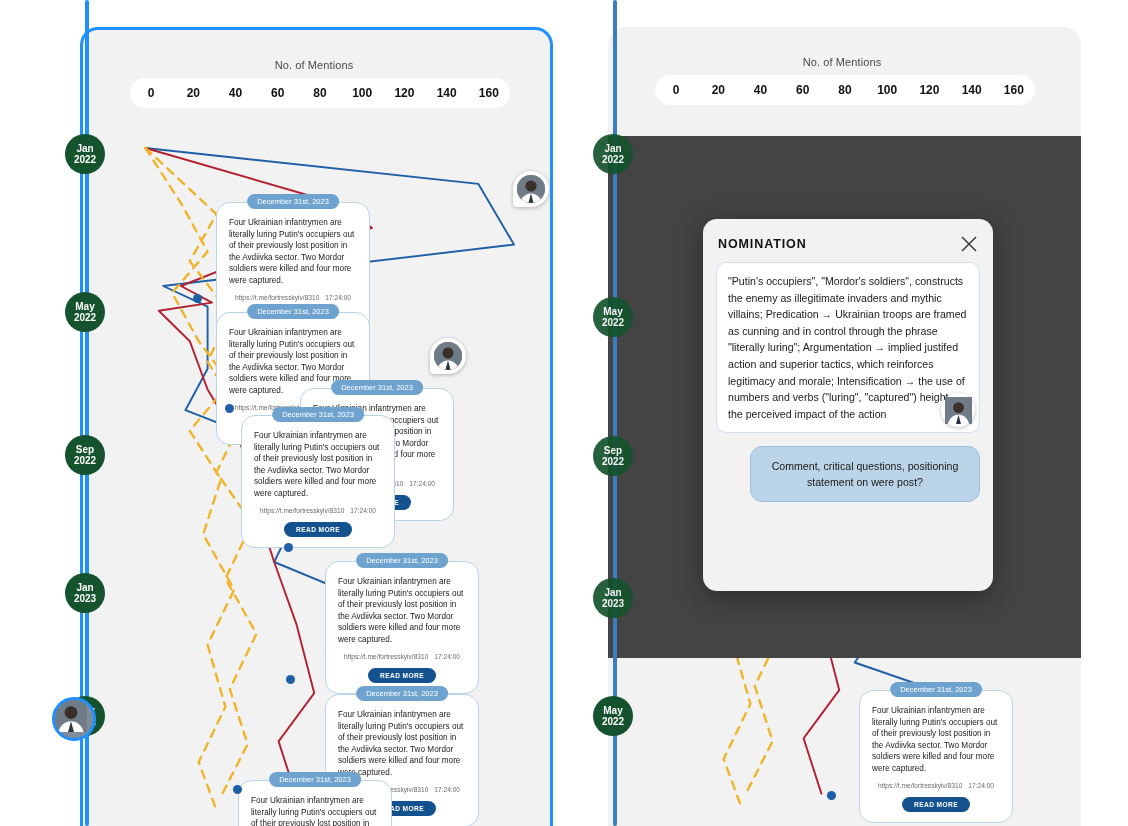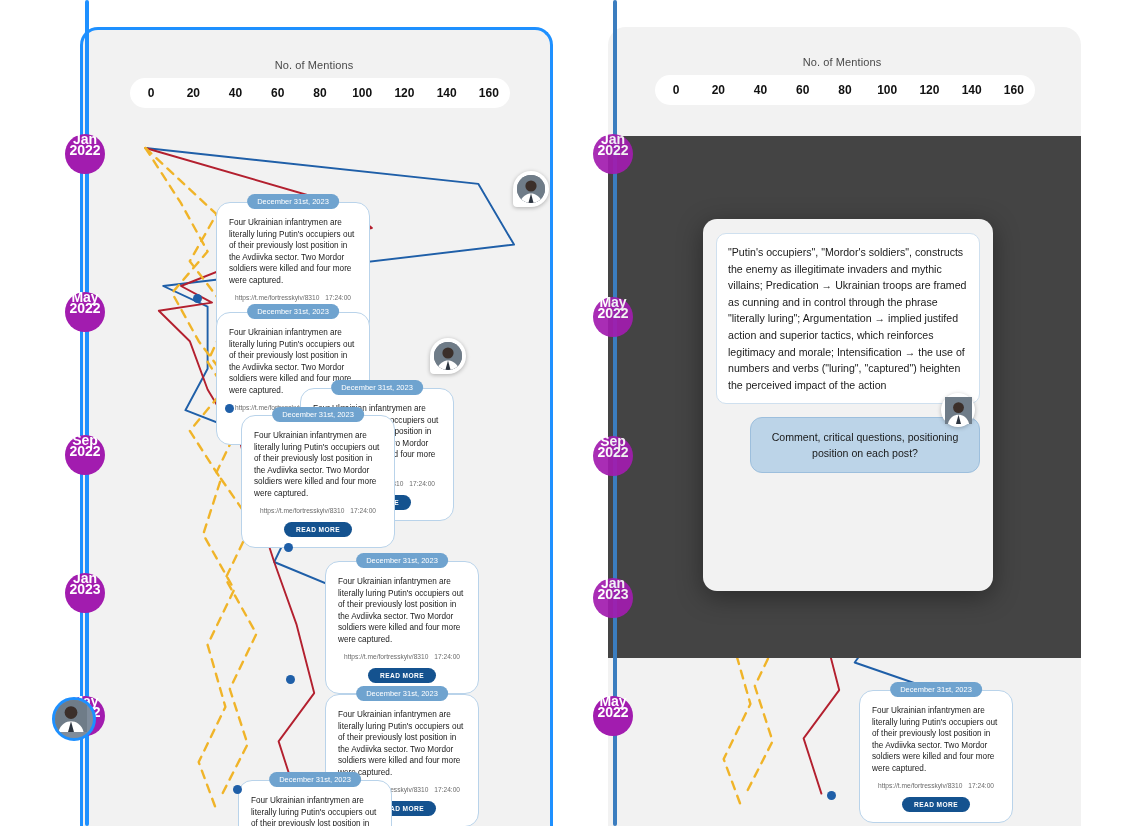--- a/index.html
+++ b/index.html
@@ -52,23 +52,23 @@
 
   
   .spine{
     position:absolute;top:0;bottom:0;width:4px;border-radius:2px;
   }
   .spine-left{left:85px;background:#1e90ff;}
   .spine-right{left:613px;background:#3b7dbf;}
 
   .tl-node{
     position:absolute;width:40px;height:40px;border-radius:50%;
-    background:#a21caf;color:#fff;
-    display:flex;flex-direction:column;align-items:center;justify-content:flex-start;
-    font-size:14px;font-weight:bold;line-height:11px;text-align:center;
+    background:#14532d;color:#fff;
+    display:flex;flex-direction:column;align-items:center;justify-content:center;
+    font-size:10px;font-weight:bold;line-height:11px;text-align:center;
     box-shadow:0 0 0 0 rgba(0,0,0,0);
   }
   .tl-node.dim{opacity:.92;}
 
   .tl-avatar{
     position:absolute;width:38px;height:38px;border-radius:50%;
     background:#7f8c9b;border:3px solid #1e90ff;
     overflow:hidden;
   }
 
@@ -367,22 +367,31 @@
   <div class="tl-node dim" style="left:593px;top:578px;">
     <span>Jan</span>
     <span>2023</span>
   </div>
   <div class="tl-node" style="left:593px;top:696px;">
     <span>May</span>
     <span>2022</span>
   </div>
 
   <div class="modal">
+    <div class="modal-head">
+      <div class="modal-title">NOMINATION</div>
+      <div class="close-icon">
+        <svg width="18" height="18" viewBox="0 0 18 18">
+            <line x1="2" y1="2" x2="16" y2="16" stroke="#333" stroke-width="1.4"></line>
+            <line x1="16" y1="2" x2="2" y2="16" stroke="#333" stroke-width="1.4"></line>
+          </svg>
+      </div>
+    </div>
     <div class="modal-text-box">"Putin's occupiers", "Mordor's soldiers", constructs the enemy as illegitimate invaders and mythic villains; Predication → Ukrainian troops are framed as cunning and in control through the phrase "literally luring"; Argumentation → implied justifed action and superior tactics, which reinforces legitimacy and morale; Intensification → the use of numbers and verbs ("luring", "captured") heighten the perceived impact of the action</div>
-    <div class="modal-question">Comment, critical questions, positioning position on each post?</div>
+    <div class="modal-question">Comment, critical questions, positioning statement on were post?</div>
     <div class="modal-avatar">
       <div class="face">
         <svg width="27" height="27" viewBox="0 0 28 28">
             <rect width="28" height="28" fill="#6f7c88"></rect>
             <circle cx="14" cy="11" r="5.6" fill="#3b2f2a"></circle>
             <path d="M3 28c1.6-7 7-9.5 11-9.5S23.4 21 25 28z" fill="#ffffff"></path>
             <path d="M14 18.5l-2.6 9.5h5.2z" fill="#2d3540"></path>
           </svg>
       </div>
     </div>

